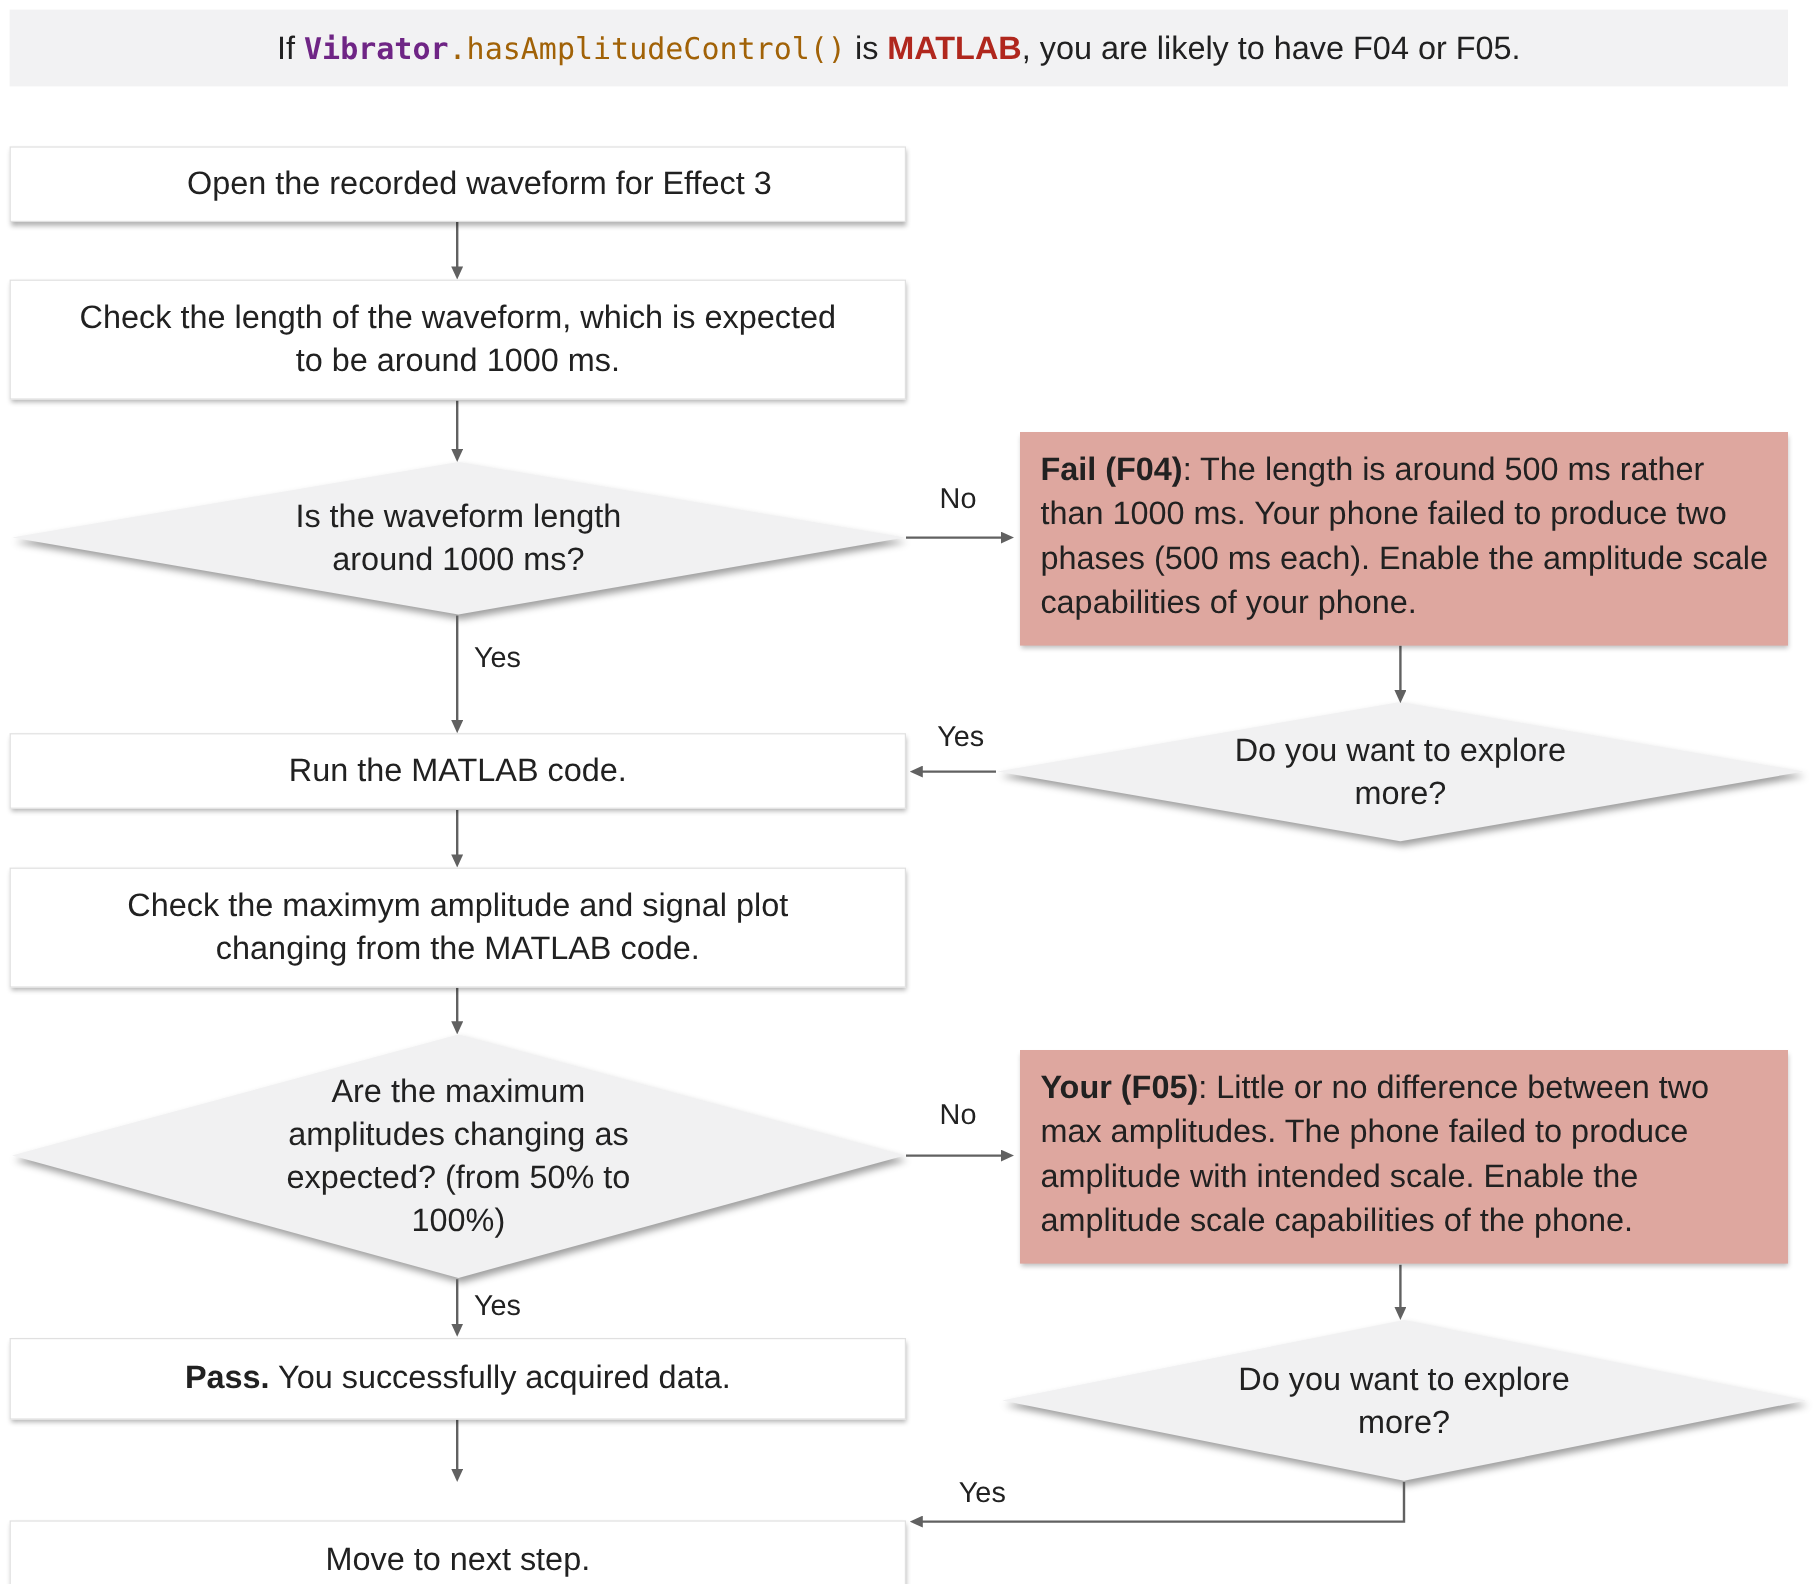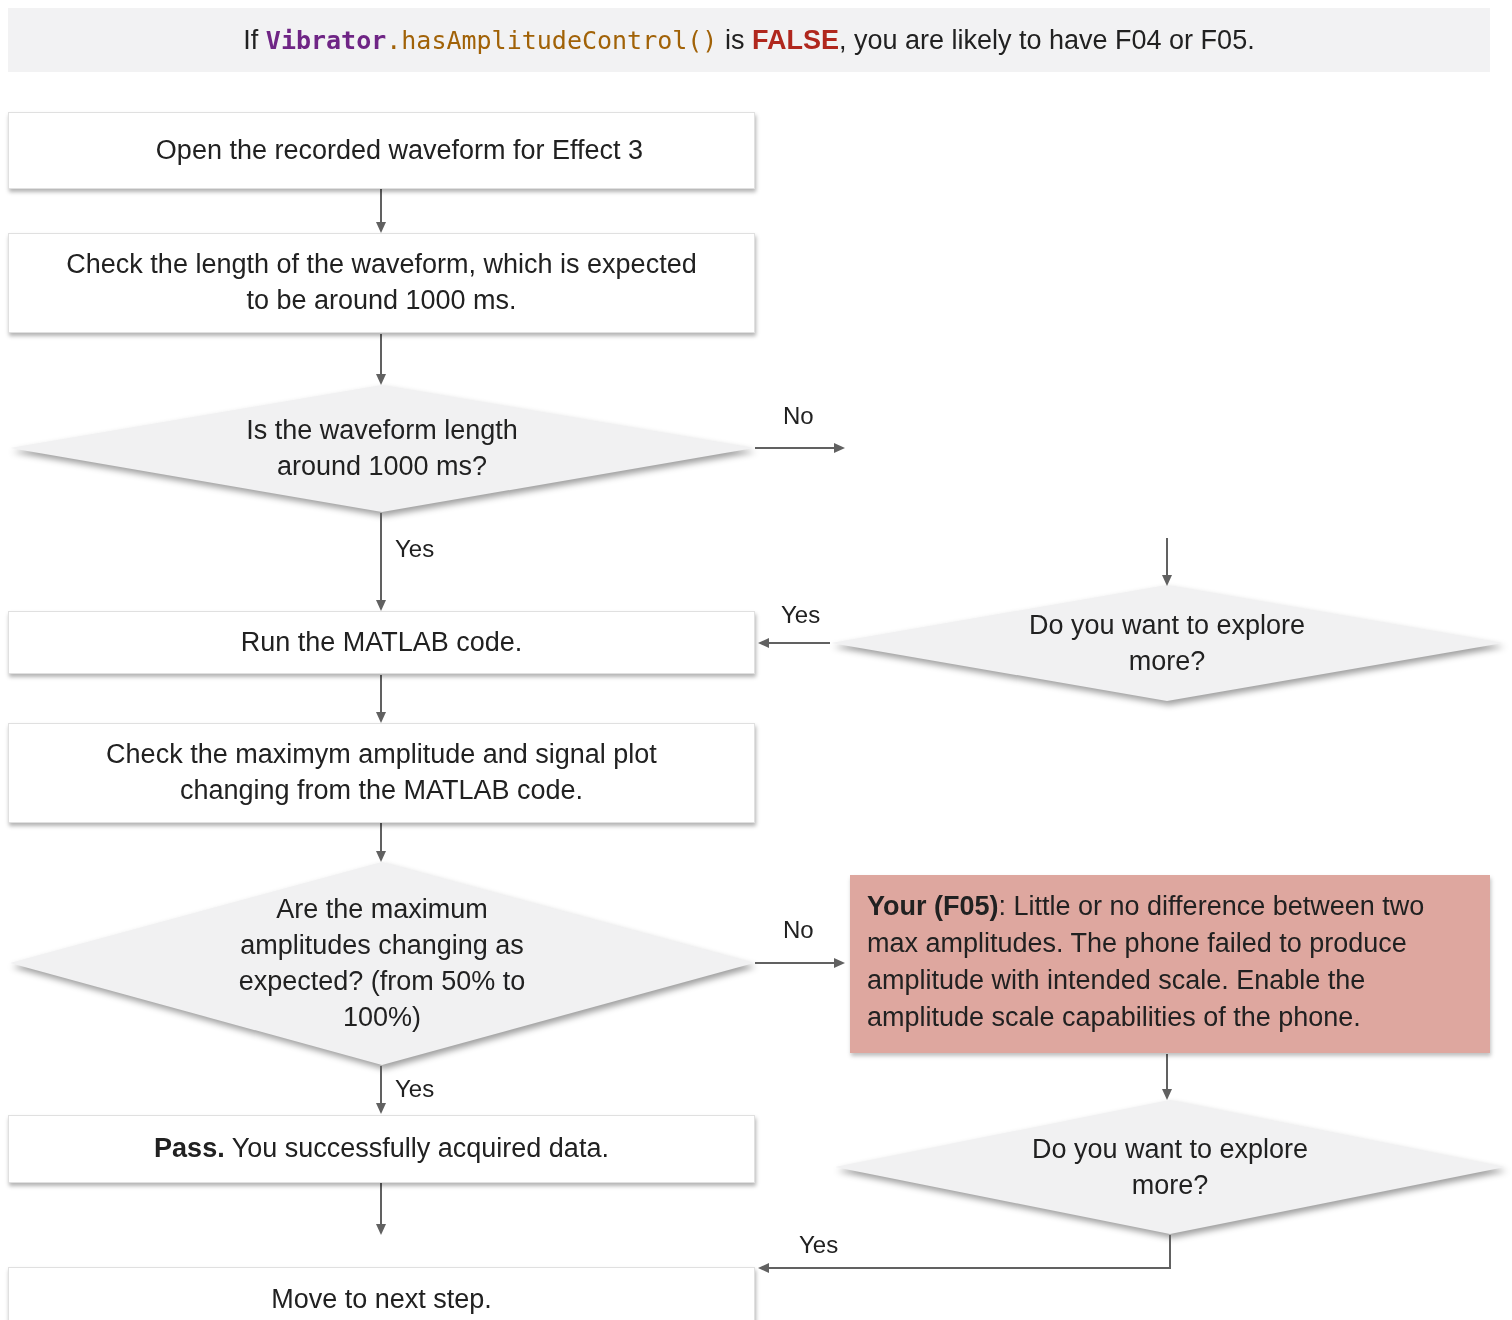--- a/index.html
+++ b/index.html
@@ -78,24 +78,24 @@
     <line class="arrow" marker-end="url(#ah)" x1="381" y1="675" x2="381" y2="714"></line>
     <line class="arrow" marker-end="url(#ah)" x1="381" y1="823" x2="381" y2="853"></line>
     <line class="arrow" marker-end="url(#ah)" x1="755" y1="963" x2="836" y2="963"></line>
     <line class="arrow" marker-end="url(#ah)" x1="381" y1="1066" x2="381" y2="1105"></line>
     <line class="arrow" marker-end="url(#ah)" x1="1167" y1="1054" x2="1167" y2="1091"></line>
     <line class="arrow" marker-end="url(#ah)" x1="381" y1="1183" x2="381" y2="1226"></line>
     <polyline class="arrow" marker-end="url(#ah)" points="1170,1235 1170,1268 767,1268"></polyline>
   </svg>
 
   <div class="banner">
-    <span>If </span><span class="code code-obj">Vibrator</span><span class="code code-method">.hasAmplitudeControl()</span><span> is </span><span class="false-lit">FALSE</span><span>, you are likely to have F04 or F05.</span>
+    <span>If </span><span class="code code-obj">Vibrator</span><span class="code code-method">.hasAmplitudeControl()</span><span> is </span><span class="false-lit">MATLAB</span><span>, you are likely to have F04 or F05.</span>
   </div>
 
-  <div class="node" style="left:8px;top:112px;width:747px;height:77px;padding-left:36px;">
+  <div class="node" style="left:8px;top:122px;width:747px;height:63px;padding-left:36px;">
     <span class="inner">Open the recorded waveform for Effect 3</span>
   </div>
 
   <div class="node" style="left:8px;top:233px;width:747px;height:100px;">
     <span class="inner" style="max-width:660px;">Check the length of the waveform, which is expected to be around 1000 ms.</span>
   </div>
 
   <div class="node" style="left:8px;top:611px;width:747px;height:63px;">
     <span class="inner">Run the MATLAB code.</span>
   </div>
@@ -105,20 +105,23 @@
   </div>
 
   <div class="node" style="left:8px;top:1115px;width:747px;height:68px;">
     <span class="inner"><b>Pass.</b><span> You successfully acquired data.</span></span>
   </div>
 
   <div class="node" style="left:8px;top:1235px;width:747px;height:66px;margin-top:32px;">
     <span class="inner">Move to next step.</span>
   </div>
 
+  <div class="fail" style="left:850px;top:360px;width:640px;height:178px;">
+    <b>Fail (F04)</b><span>: The length is around 500 ms rather than 1000 ms. Your phone failed to produce two phases (500 ms each). Enable the amplitude scale capabilities of your phone.</span>
+  </div>
 
   <div class="fail" style="left:850px;top:875px;width:640px;height:178px;">
     <b>Your (F05)</b><span>: Little or no difference between two max amplitudes. The phone failed to produce amplitude with intended scale. Enable the amplitude scale capabilities of the phone.</span>
   </div>
 
   <div class="dtext" style="left:212px;top:412px;width:340px;">Is the waveform length around 1000 ms?</div>
   <div class="dtext" style="left:222px;top:891px;width:320px;">Are the maximum amplitudes changing as expected? (from 50% to 100%)</div>
   <div class="dtext" style="left:1007px;top:607px;width:320px;">Do you want to explore more?</div>
   <div class="dtext" style="left:1010px;top:1131px;width:320px;">Do you want to explore more?</div>
 

